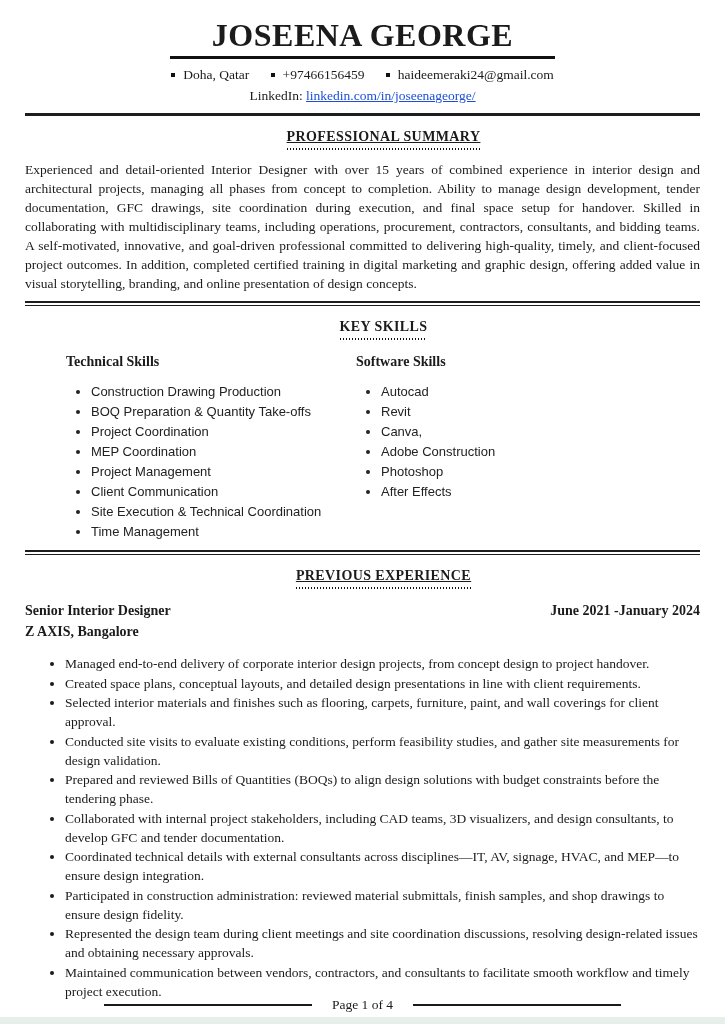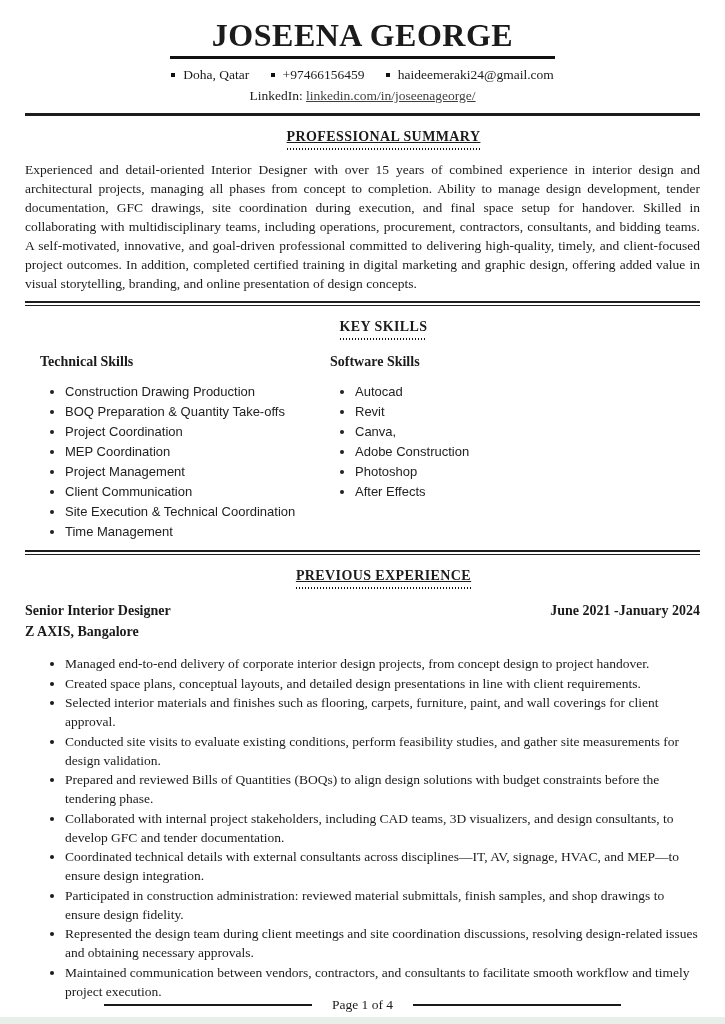--- a/index.html
+++ b/index.html
@@ -14,21 +14,21 @@
     letter-spacing: 0.5px; padding-top: 17px;
   }
   .name-rule { width: 385px; height: 3px; background: #111; margin: 2px auto 0; }
   .contact-row { text-align: center; margin-top: 8px; font-size: 13.5px; }
   .contact-item { margin: 0 9px; white-space: nowrap; }
   .sq {
     display: inline-block; width: 4px; height: 4px; background: #111;
     margin-right: 8px; vertical-align: 2px;
   }
   .linkedin-row { text-align: center; margin-top: 5px; font-size: 13.5px; }
-  .link { color: #404040; text-decoration: underline; cursor: pointer; }
+  .link { color: #1d4ed8; text-decoration: underline; cursor: pointer; }
   .rule-thick { height: 3px; background: #1d1d1d; margin: 9px 25px 0; }
   .divider {
     margin: 8px 25px 0; height: 2px;
     border-top: 2px solid #1d1d1d; border-bottom: 1px solid #1d1d1d;
   }
   
   .heading-wrap { text-align: center; margin-top: 11px; padding-left: 42px; }
   .heading {
     display: inline-block; font-weight: bold; font-size: 14px;
     letter-spacing: 0.4px; padding: 0 5px;
@@ -37,21 +37,21 @@
   .heading::after {
     content: ""; display: block; margin-top: 3px; height: 2px;
     background-image: repeating-linear-gradient(to right, #111 0 1px, transparent 1px 3px);
   }
   
   .summary-text {
     margin: 10px 25px 0; font-size: 13.5px; line-height: 19px;
     text-align: justify;
   }
   
-  .skills-row { display: flex; margin-top: 14px; padding: 0 25px; }
+  .skills-row { display: flex; margin-top: 14px; padding: 0 25px; margin-left: 26px; }
   .skills-col-1 { flex: 0 0 305px; padding-left: 15px; box-sizing: border-box; }
   .skills-col-2 { flex: 0 0 167px; }
   .skills-col-3 { flex: 1 1 auto; }
   .skills-title { font-weight: bold; font-size: 14px; }
   .skills-list {
     margin: 12px 0 0; padding-left: 25px; list-style: disc;
     font-family: "Liberation Sans", sans-serif; font-size: 13px;
     line-height: 20px; color: #222;
   }
   

